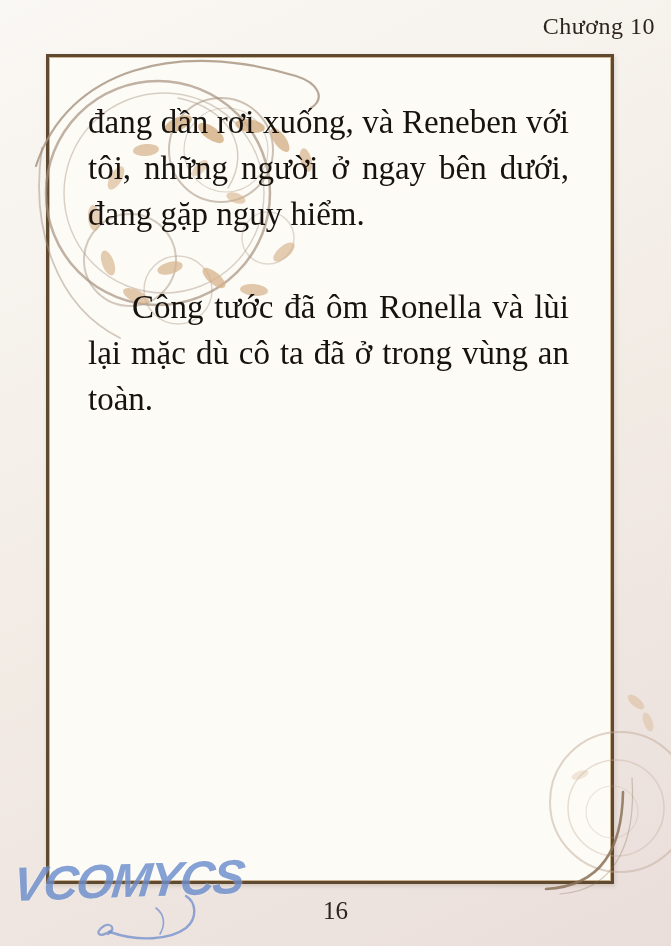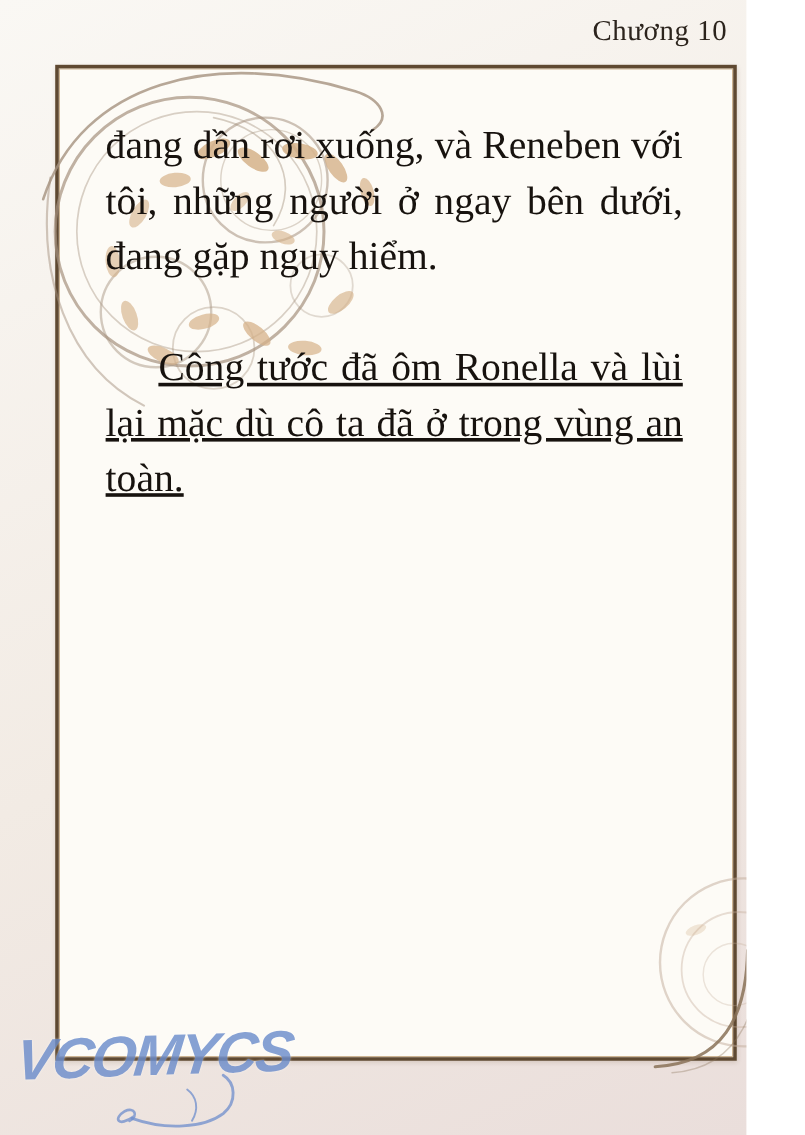--- a/index.html
+++ b/index.html
@@ -15,21 +15,21 @@
     --leaf-tan: #d5b28a;
     --watermark-blue: #6d8ecc;
     --corner-curve: #8a7258;
   }
   * { margin: 0; padding: 0; box-sizing: border-box; }
   html, body { width: 671px; height: 946px; overflow: hidden; }
   body { font-family: "Liberation Serif", "DejaVu Serif", serif; }
 
   .page {
     position: relative;
-    width: 622px;
+    width: 671px;
     height: 946px;
     background: linear-gradient(155deg, var(--bg-outer-1) 0%, var(--bg-outer-2) 55%, var(--bg-outer-3) 100%);
     overflow: hidden;
   }
 
   .chapter-label {
     position: absolute;
     top: 13px;
     right: 16px;
     font-size: 24px;
@@ -79,21 +79,21 @@
     left: 88px;
     top: 99px;
     width: 492px;
     z-index: 3;
     color: var(--text-ink);
     font-size: 33px;
     line-height: 46px;
     text-align: justify;
   }
   .text-block p { margin: 0 11px 47px 0; }
-  .text-block p.indented { text-indent: 44px; text-decoration: underline; }
+  .text-block p.indented { text-indent: 44px; }
   .text-block p.justify-last { text-align-last: justify; }
 
   .watermark {
     position: absolute;
     left: 14px;
     top: 853px;
     z-index: 4;
     font-family: "Liberation Sans", "DejaVu Sans", sans-serif;
     font-style: italic;
     font-weight: bold;
@@ -182,14 +182,15 @@
   </div>
 
   <div class="watermark">VCOMYCS</div>
 
   <svg class="watermark-flourish" viewBox="0 0 132 54" aria-hidden="true">
     <path class="flourish-path" d="M 22 40 C 8 50, 4 42, 14 36 C 22 32, 26 40, 18 44" stroke-width="2.2"></path>
     <path class="flourish-path" d="M 20 42 C 48 52, 80 50, 96 38 C 108 28, 106 12, 96 6" stroke-width="2.4"></path>
     <path class="flourish-path" d="M 70 44 C 76 34, 74 24, 66 18" stroke-width="1.6" opacity="0.6"></path>
   </svg>
 
+  <div class="page-number">16</div>
 
 </div>
 
 </body></html>

